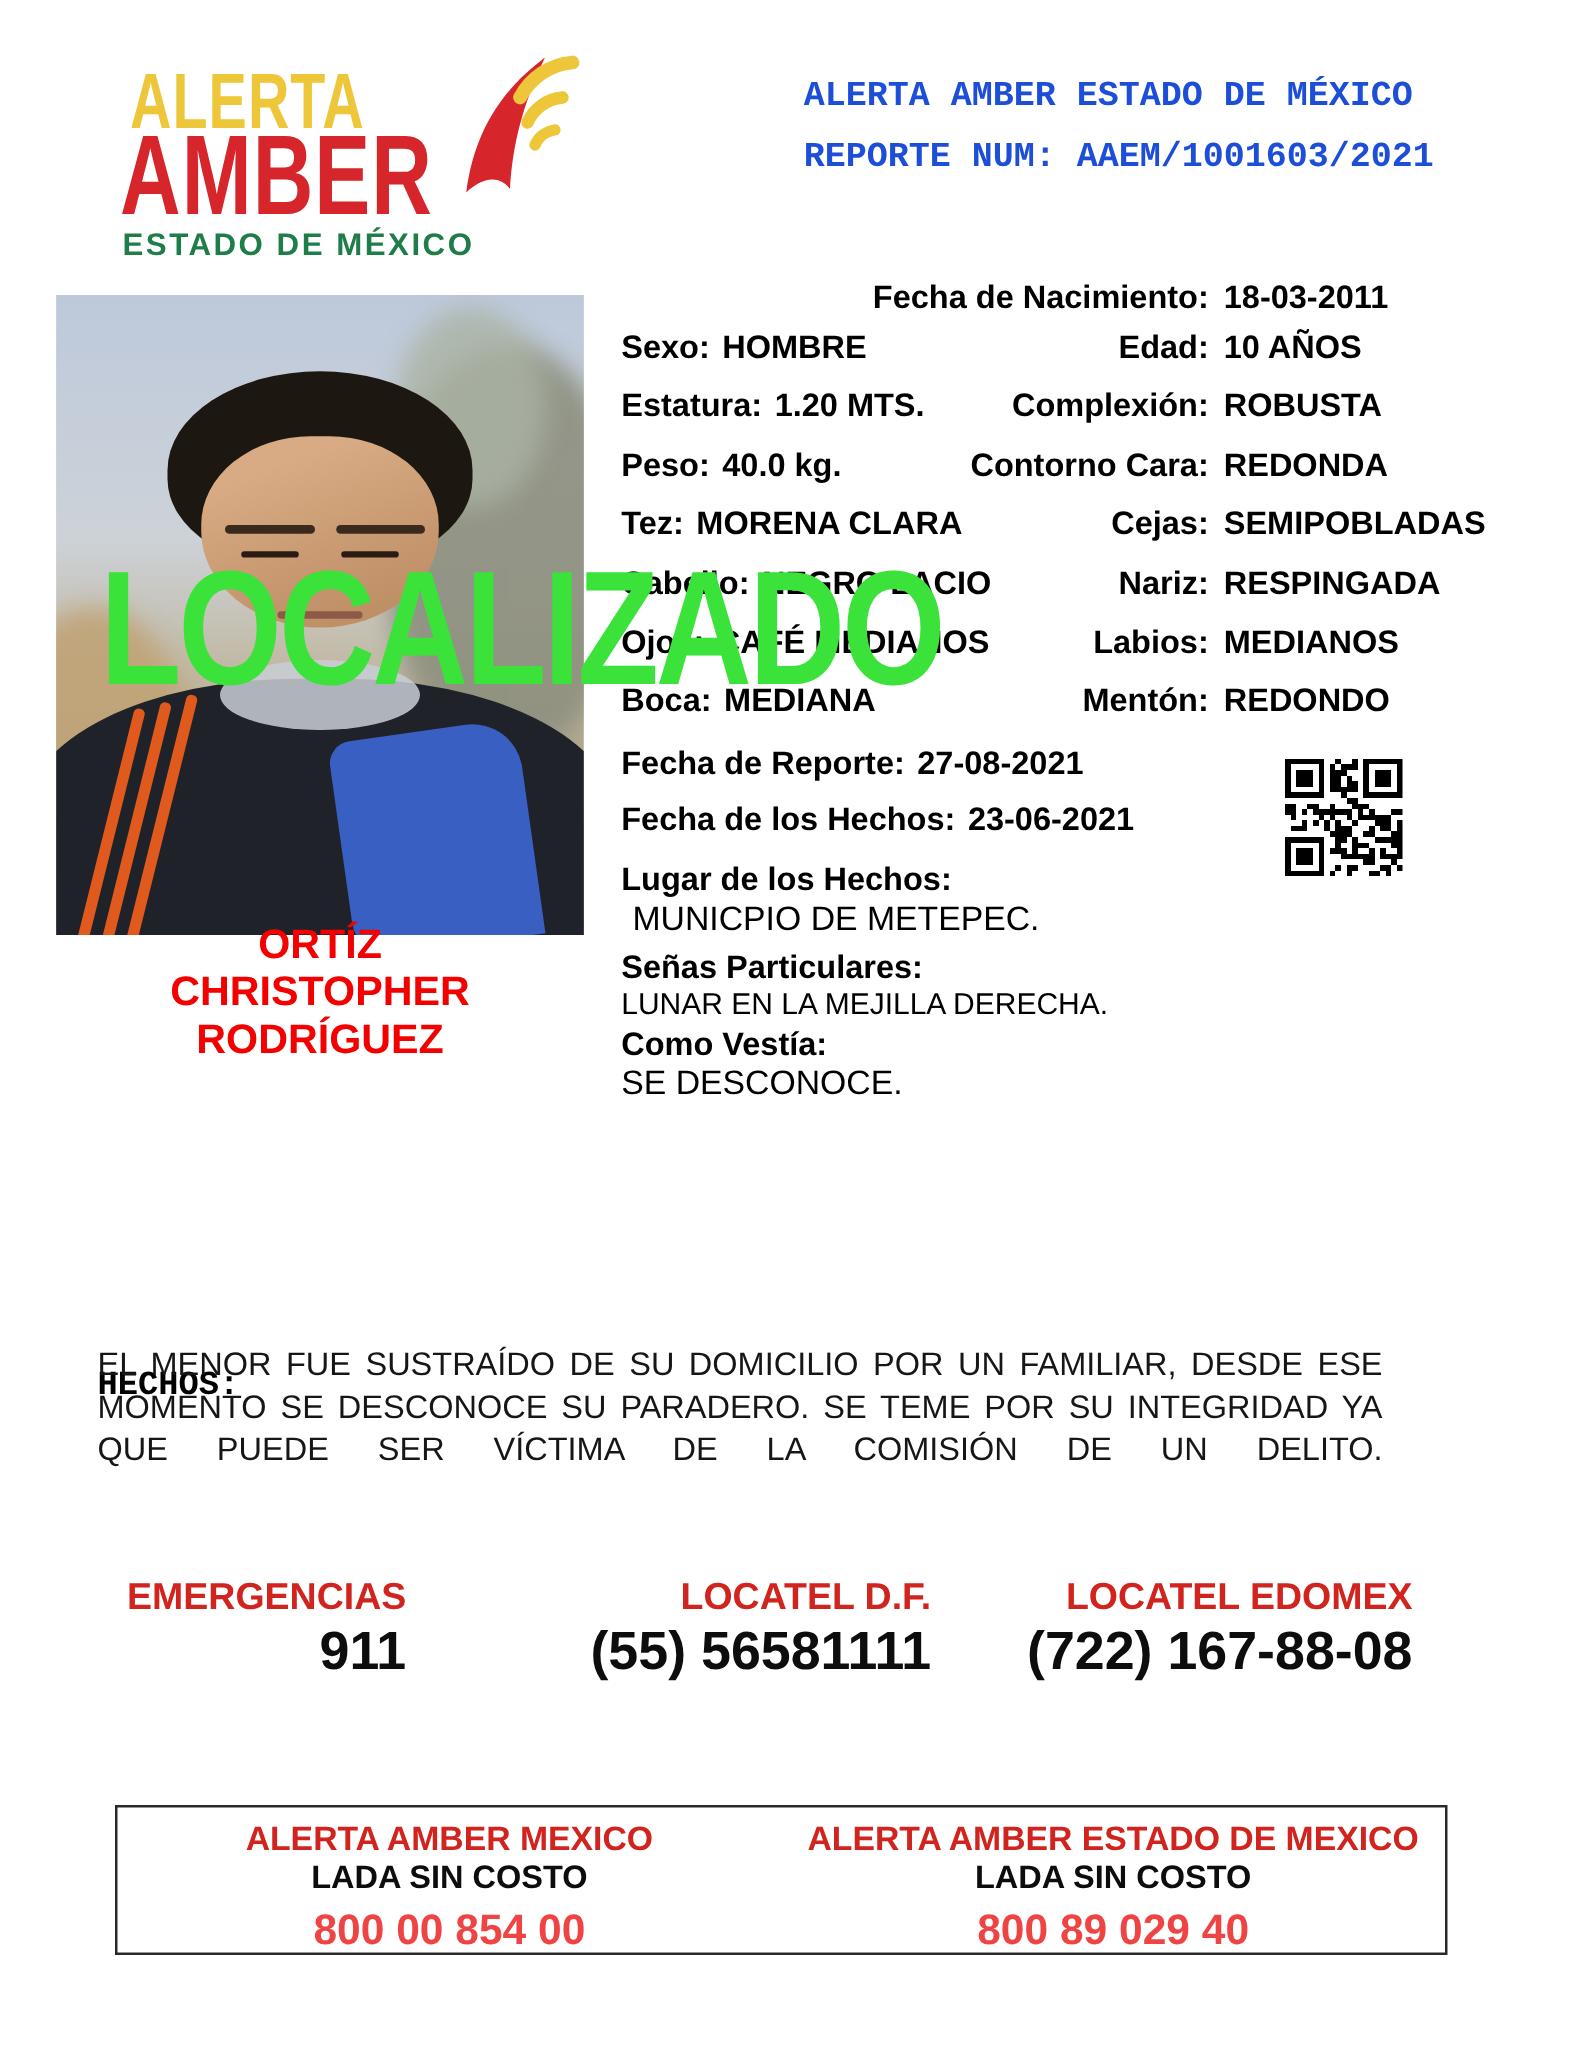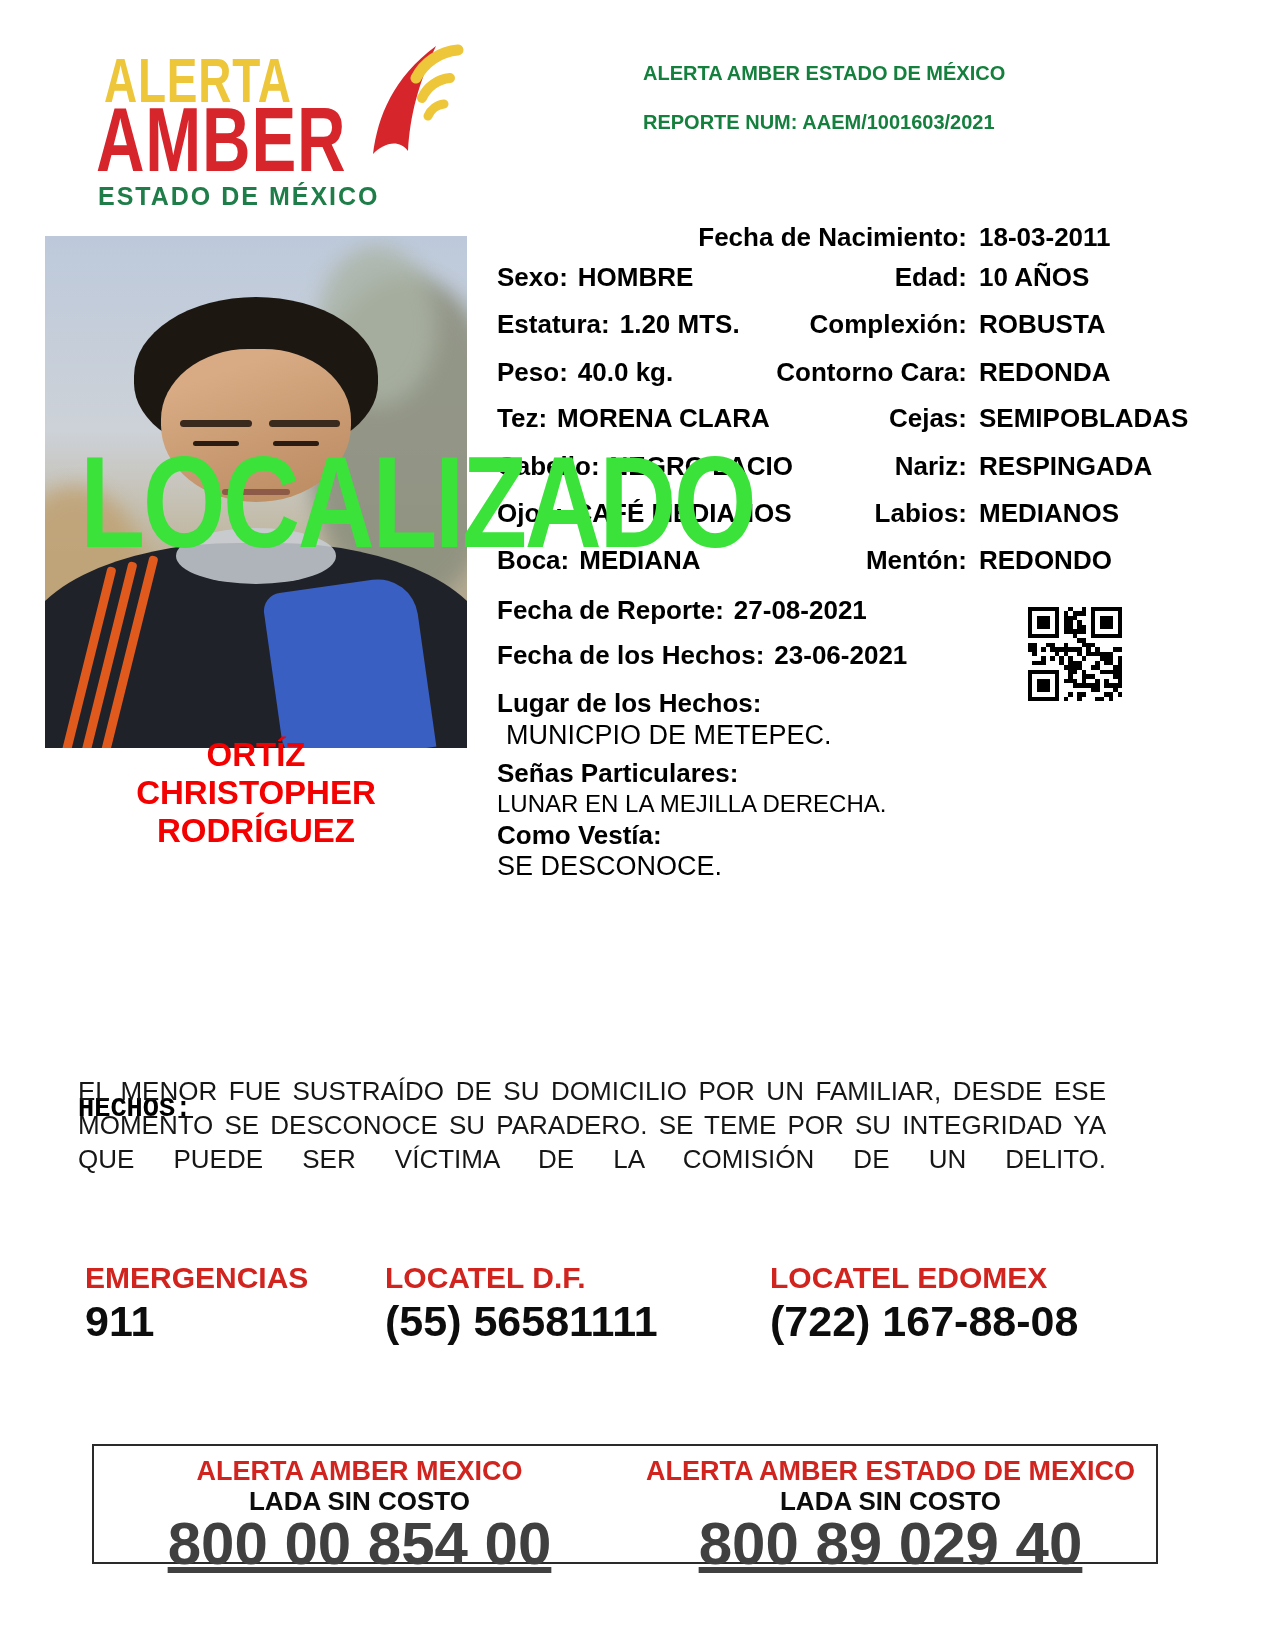--- a/index.html
+++ b/index.html
@@ -10,21 +10,21 @@
   #logo{position:absolute;left:90px;top:36px;width:330px;height:176px;}
   .logo-l1{position:absolute;left:14px;top:8px;font-size:56px;font-weight:bold;color:#eec63a;
            transform:scale(0.82,1.12);transform-origin:left top;letter-spacing:1px;white-space:nowrap;}
   .logo-l2{position:absolute;left:6px;top:52px;font-size:84px;font-weight:bold;color:#d6252b;
            transform:scale(0.80,1.08);transform-origin:left top;letter-spacing:1px;white-space:nowrap;}
   .logo-l3{position:absolute;left:8px;top:146px;font-size:25px;font-weight:bold;color:#1f7d49;
            letter-spacing:2px;white-space:nowrap;}
   #swoosh{position:absolute;left:228px;top:0px;}
 
   
-  .hdr{position:absolute;left:643px;font-size:20px;font-weight:bold;white-space:nowrap;color:#15803d;}
+  .hdr{position:absolute;left:643px;font-size:28px;font-weight:bold;white-space:nowrap;color:#1d4ed8;font-family:Liberation Mono, monospace;}
 
   
   #photo{position:absolute;left:45px;top:236px;width:422px;height:512px;overflow:hidden;background:#c6cdd6;}
   .ph-sky{position:absolute;left:0;top:0;width:100%;height:100%;
           background:linear-gradient(180deg,#bdc9db 0%,#cdd2d8 38%,#bfb49a 62%,#8e8371 100%);}
   .blob{position:absolute;filter:blur(10px);border-radius:50%;}
   .ph-tree{right:-40px;top:40px;width:200px;height:330px;background:#8d907f;opacity:.9;}
   .ph-tree2{right:30px;top:10px;width:120px;height:160px;background:#aab3a4;opacity:.8;}
   .ph-bldg{left:-50px;top:250px;width:160px;height:260px;background:#c0a377;opacity:.9;}
   .ph-ground{left:0;bottom:-30px;width:100%;height:120px;background:#6f6657;opacity:.85;border-radius:0;}
@@ -64,31 +64,31 @@
   .blk-value{position:absolute;font-weight:normal;white-space:nowrap;}
 
   #qr{position:absolute;left:1028px;top:607px;width:94px;height:94px;}
 
   
   #hechos-label{position:absolute;left:78px;top:1094px;font-size:27px;font-weight:bold;font-family:Liberation Mono, monospace;}
   #hechos-text{position:absolute;left:78px;top:1074px;width:1028px;font-size:26px;line-height:34px;
         text-align:justify;text-align-last:justify;color:#161616;}
 
   
-  .contact{position:absolute;top:1260px;text-align:left;}
+  .contact{position:absolute;top:1260px;text-align:right;}
   .contact .clab{font-size:30px;font-weight:bold;color:#d1241f;line-height:36px;}
   .contact .cnum{font-size:43px;font-weight:bold;color:#0d0d0d;line-height:50px;}
 
   
   #banner{position:absolute;left:92px;top:1444px;width:1062px;height:116px;border:2px solid #2a2a2a;
         display:flex;background:#fff;}
   .bcol{width:50%;text-align:center;padding-top:10px;}
   .btitle{font-size:27px;font-weight:bold;color:#d1241f;line-height:30px;}
   .bsub{font-size:26px;font-weight:bold;color:#0d0d0d;line-height:30px;}
-  .bnum{font-size:60px;font-weight:bold;color:#404040;line-height:52px;margin-top:2px;text-decoration:underline;}
+  .bnum{font-size:34px;font-weight:bold;color:#ef4444;line-height:52px;margin-top:2px;}
 </style>
 </head>
 <body>
 
 <div id="page">
 
   <div id="logo">
     <div class="logo-l1">ALERTA</div>
     <div class="logo-l2">AMBER</div>
     <div class="logo-l3">ESTADO DE MÉXICO</div>

